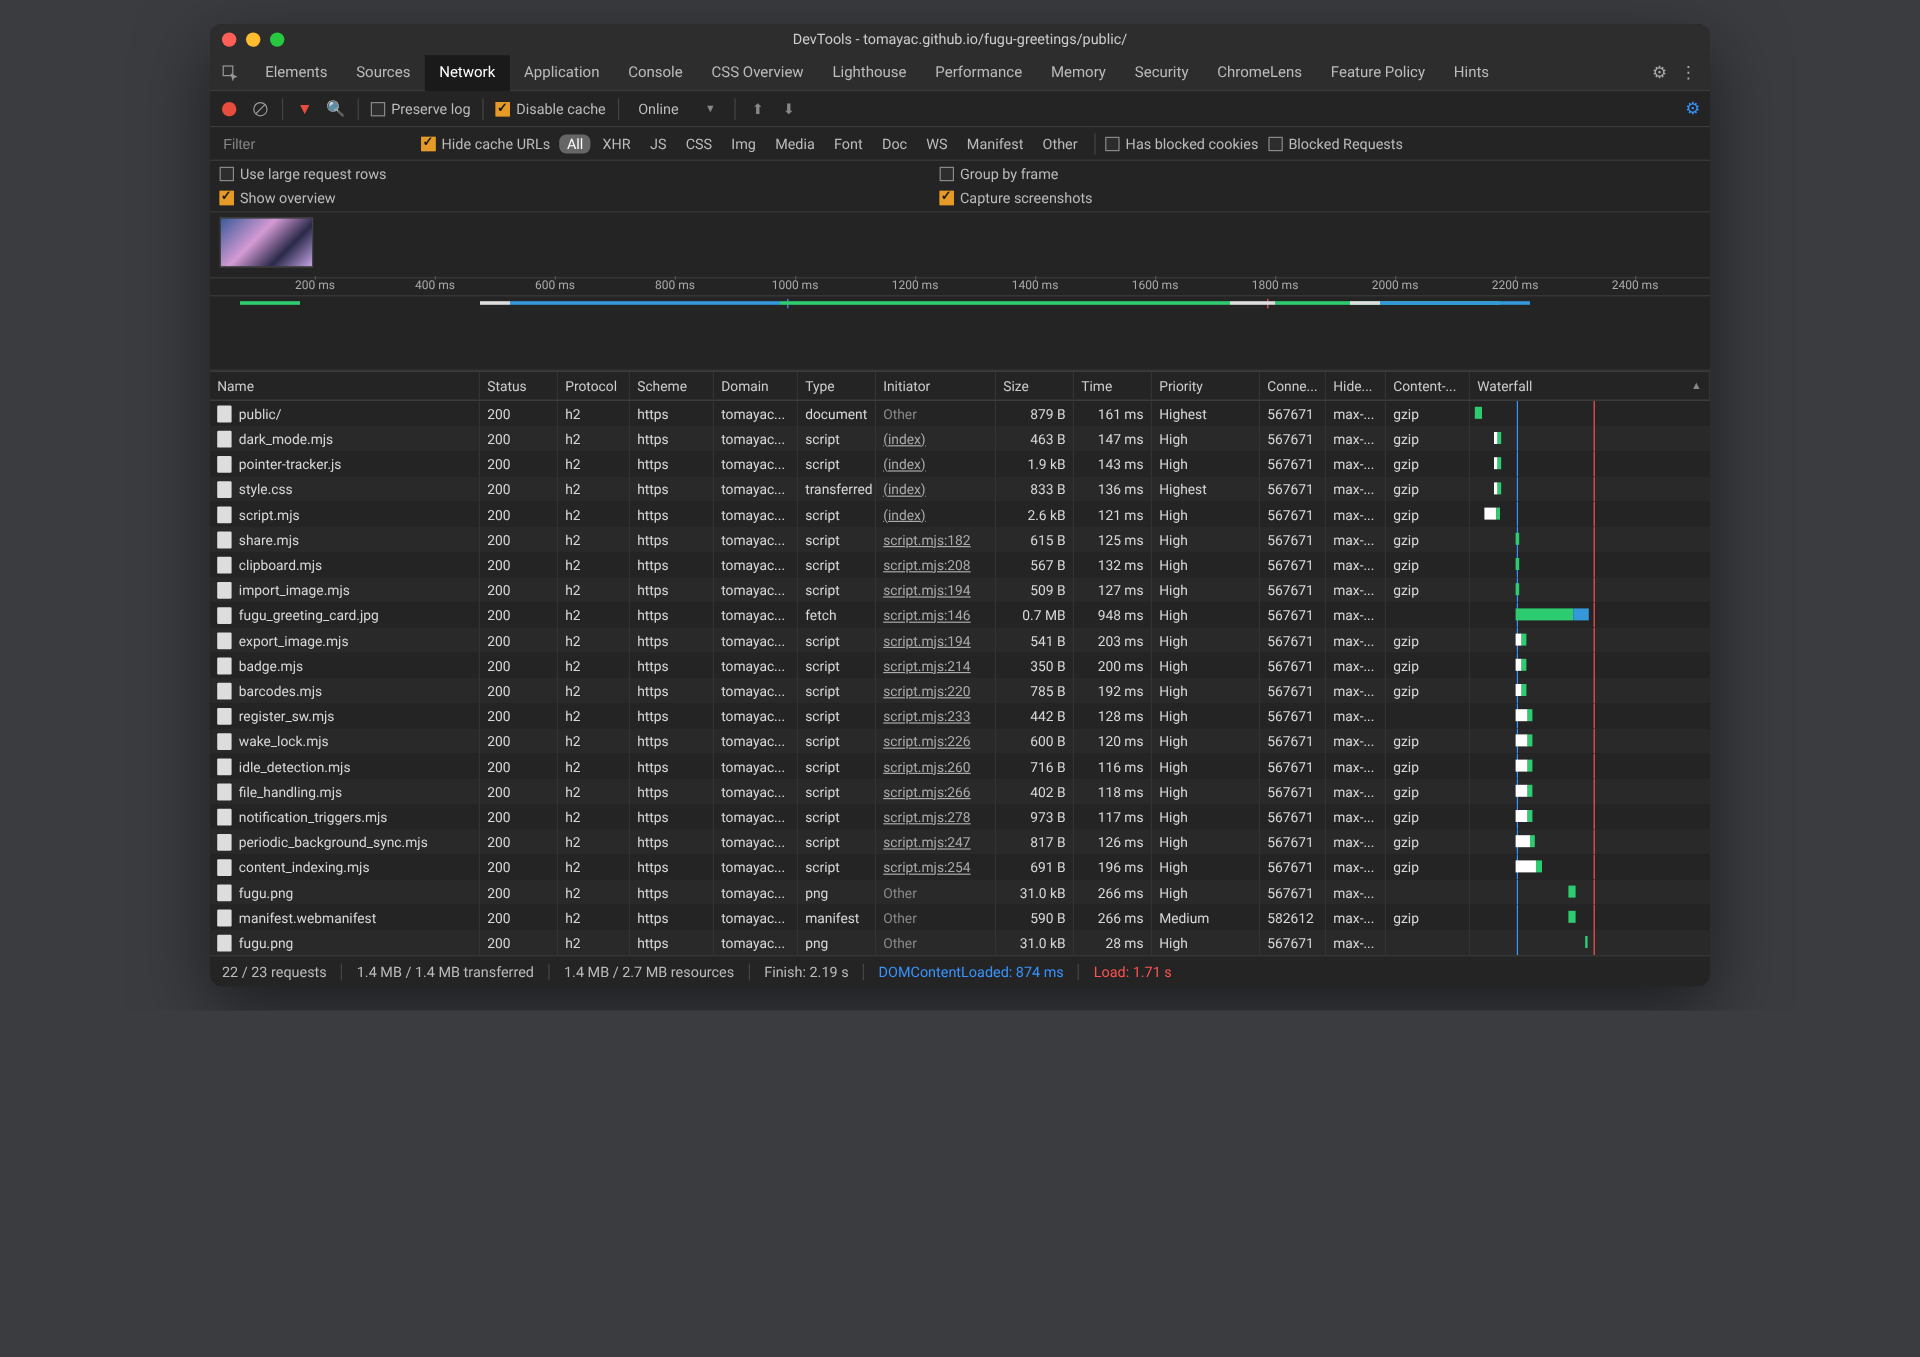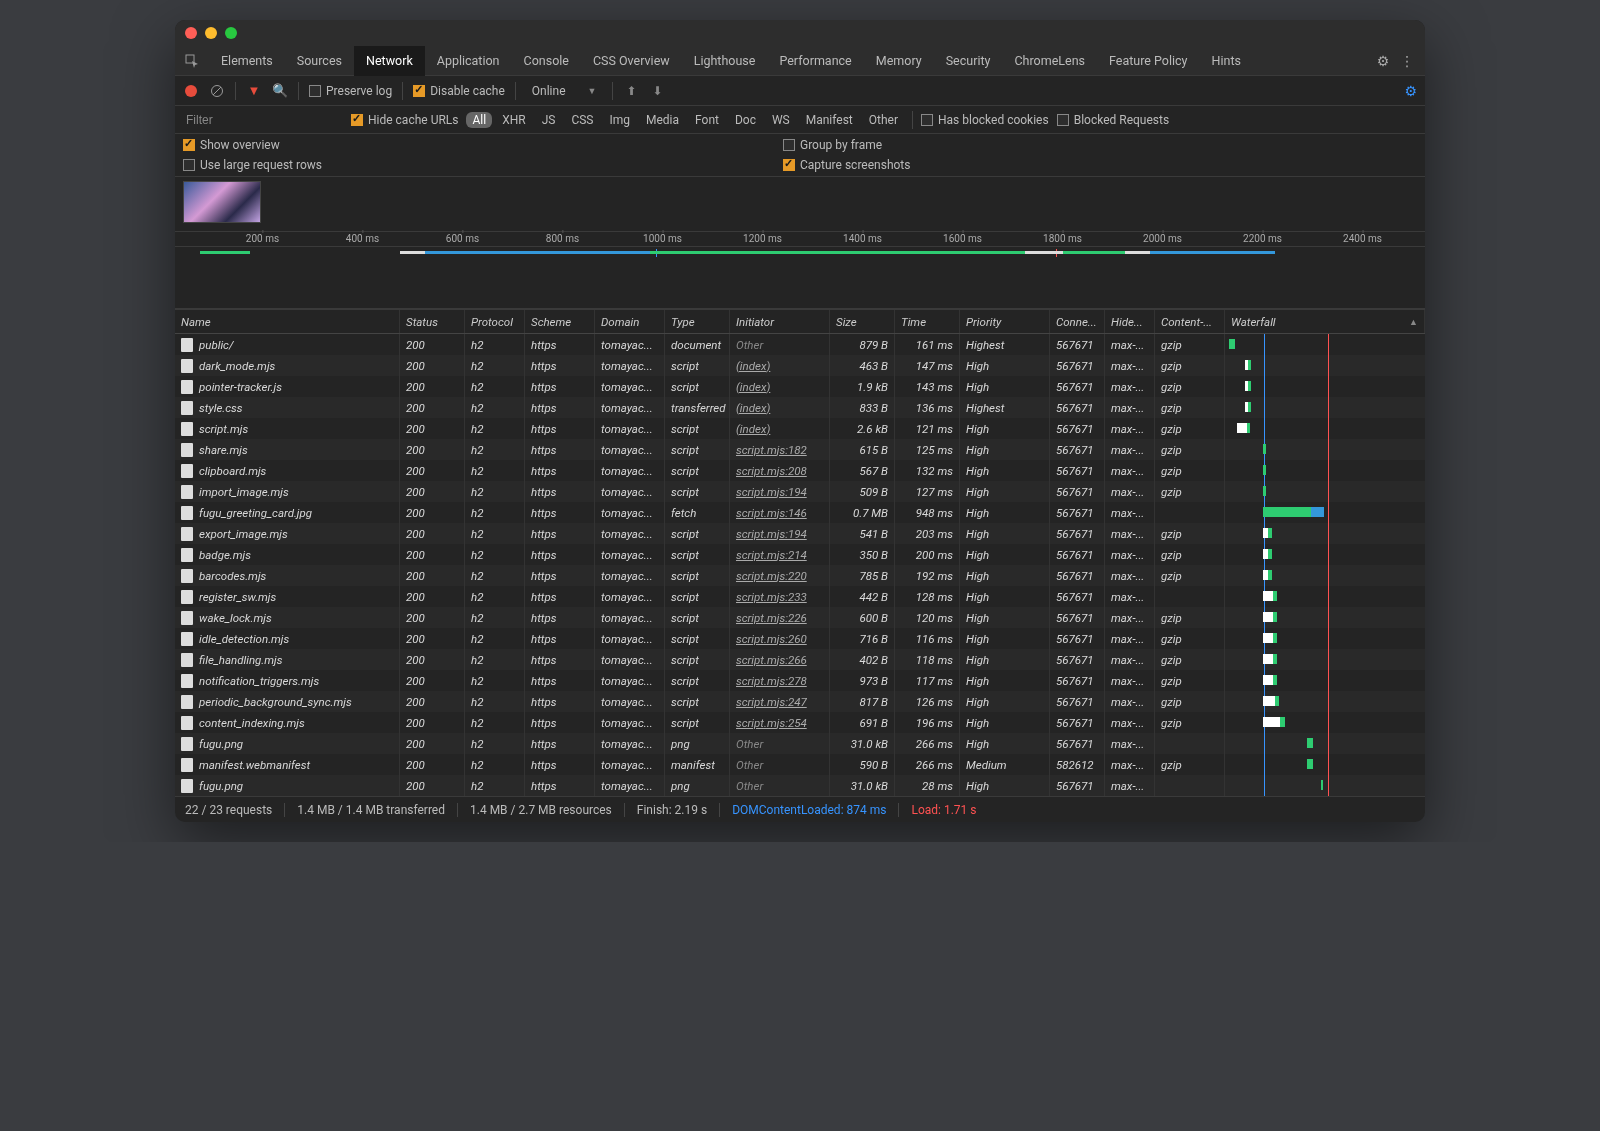--- a/index.html
+++ b/index.html
@@ -139,21 +139,20 @@
 .tl-vline.red { background: #ff5252; }
 .grid {
   border-top: 1px solid #3a3a3a;
 }
 .ghead, .grow {
   display: grid;
   grid-template-columns: 225px 65px 60px 70px 70px 65px 100px 65px 65px 90px 55px 50px 70px 1fr;
   align-items: center;
   height: 21px;
   font-size: 11.5px;
-  font-style: italic;
 }
 .ghead { border-bottom: 1px solid #444; color: #ccc; height: 24px; position: relative; }
 .ghead > div, .grow > div {
   padding: 0 6px;
   border-right: 1px solid #333;
   overflow: hidden;
   white-space: nowrap;
   text-overflow: ellipsis;
   height: 100%;
   display: flex;
@@ -191,20 +190,21 @@
 <body>
 
 <div class="window">
 
   <div class="titlebar">
     <div class="traffic-lights">
       <div class="dot red"></div>
       <div class="dot yellow"></div>
       <div class="dot green"></div>
     </div>
+    <div class="title">DevTools - tomayac.github.io/fugu-greetings/public/</div>
   </div>
 
   <div class="tabs">
     <div class="inspect-icon">
       <svg width="14" height="14" viewBox="0 0 14 14">
           <rect x="1" y="1" width="8" height="8" stroke="#999" fill="none"></rect>
           <path d="M7 7 L13 10 L10 11 L9 14 Z" fill="#999"></path>
         </svg>
     </div>
     <div id="tabs-host" style="display: flex;">
@@ -290,26 +290,26 @@
       </label>
     <label class="cb-wrap">
         <span class="cb"></span>
         <span>Blocked Requests</span>
       </label>
   </div>
 
   <div class="options-row">
     <div class="opt-col left">
       <label class="cb-wrap">
+          <span class="cb"></span>
+          <span>Use large request rows</span>
+        </label>
+      <label class="cb-wrap">
           <span class="cb checked"></span>
           <span>Show overview</span>
-        </label>
-      <label class="cb-wrap">
-          <span class="cb"></span>
-          <span>Use large request rows</span>
         </label>
     </div>
     <div class="opt-col">
       <label class="cb-wrap">
           <span class="cb"></span>
           <span>Group by frame</span>
         </label>
       <label class="cb-wrap">
           <span class="cb checked"></span>
           <span>Capture screenshots</span>

